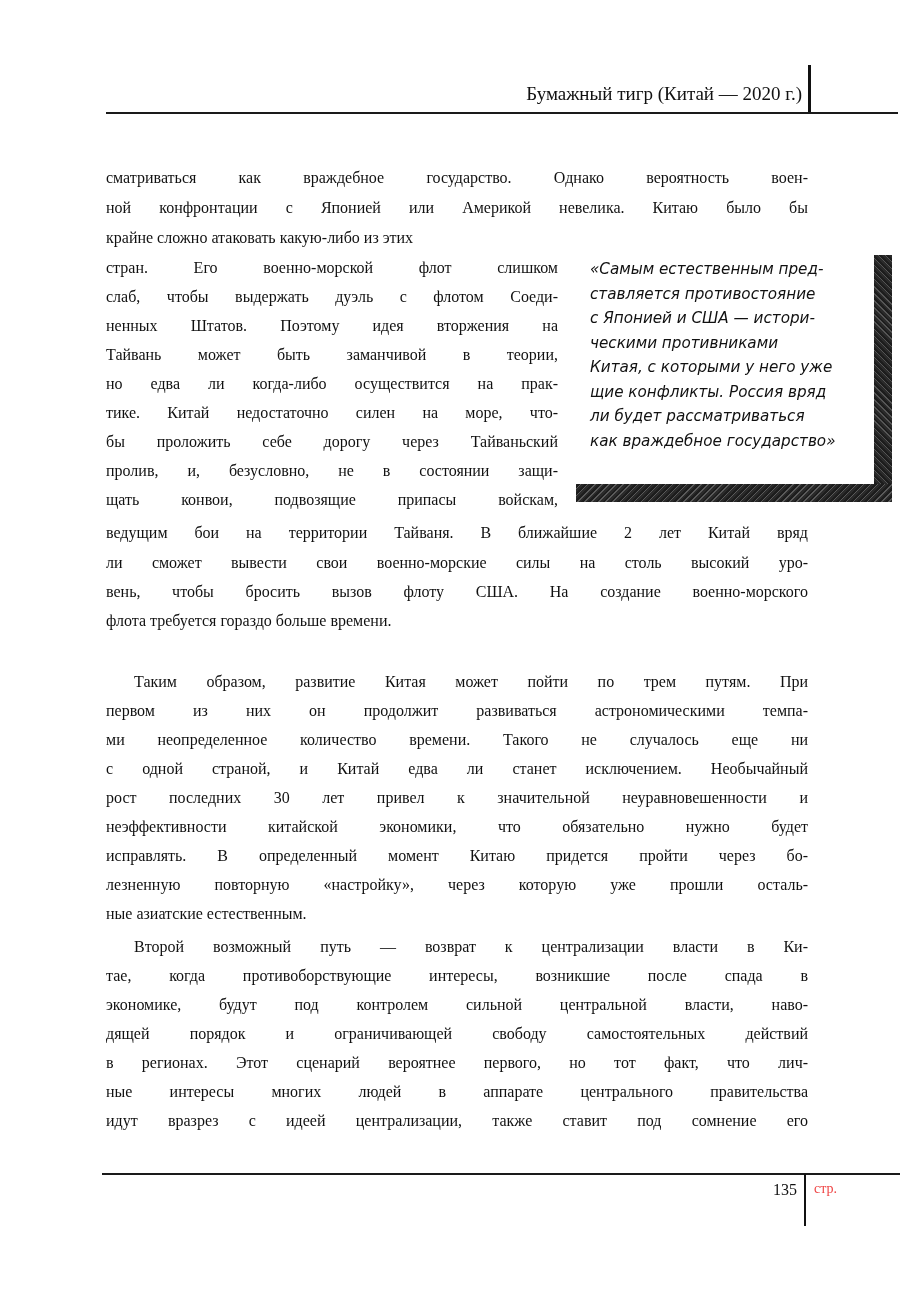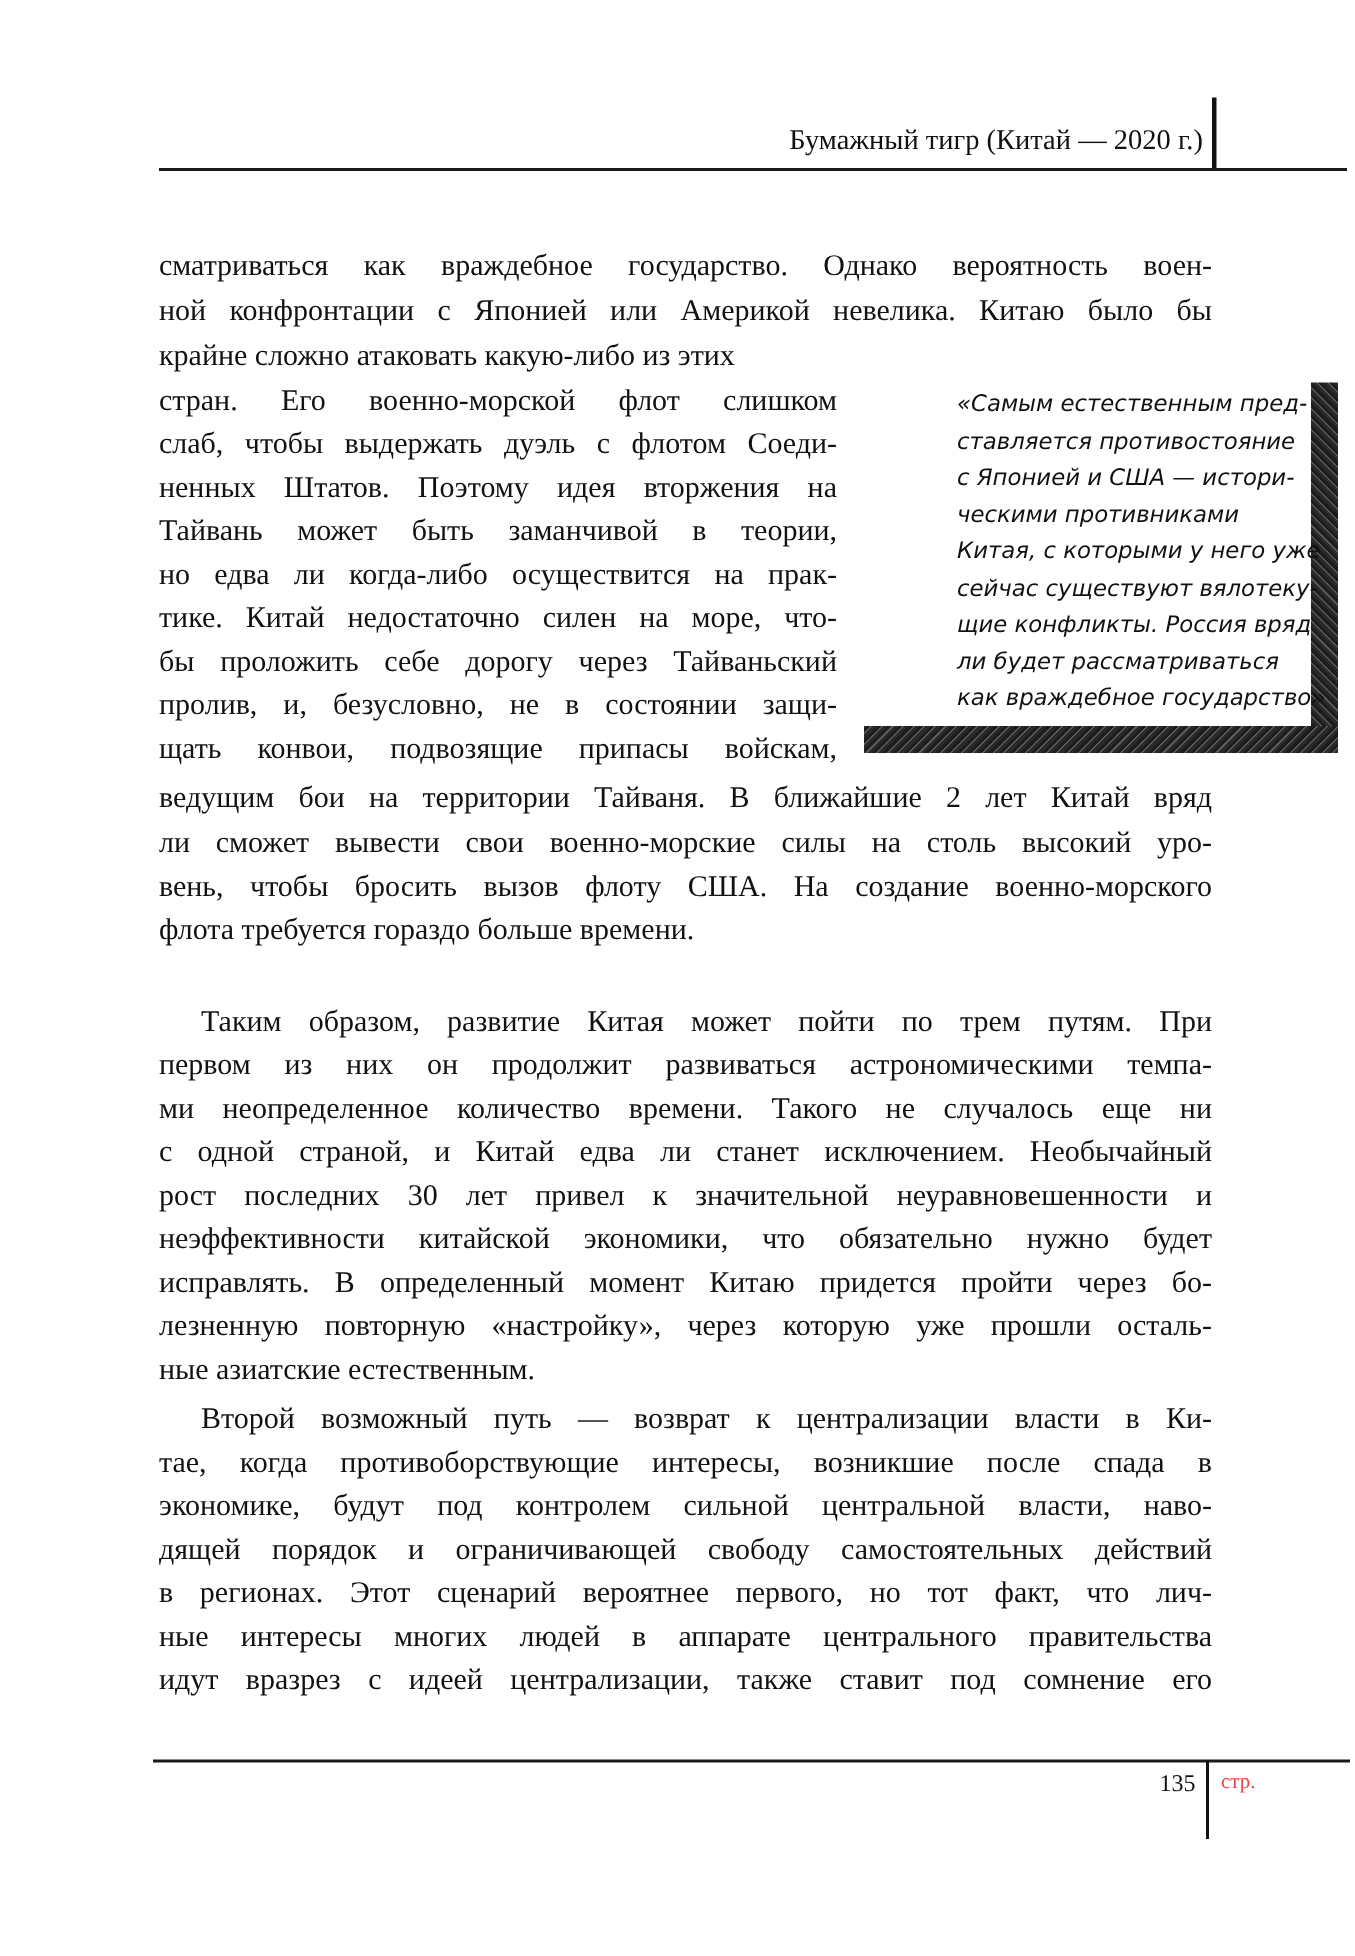--- a/index.html
+++ b/index.html
@@ -49,21 +49,21 @@
       height: 49px;
       background: #111;
     }
 
     
     .line {
       position: absolute;
       left: 106px;
       height: 29px;
       font-family: "Liberation Serif", serif;
-      font-size: 20px;
+      font-size: 16px;
       line-height: 29px;
       white-space: nowrap;
       text-align: justify;
       text-align-last: justify;
       color: #111;
     }
     .line.full { width: 702px; }
     .line.narrow { width: 452px; }
     .line.last { text-align-last: left; }
     .line.indent { text-indent: 28px; }
@@ -103,21 +103,20 @@
       font-family: "DejaVu Sans", "Liberation Sans", sans-serif;
       font-style: italic;
       font-size: 15.2px;
       line-height: 24.5px;
       color: #111;
     }
     .quote-line {
       display: block;
       white-space: nowrap;
       height: 24.5px;
-      margin-left: 48px;
     }
 
     
     .footer-rule {
       position: absolute;
       left: 102px;
       top: 1161px;
       width: 798px;
       height: 2px;
       background: #1a1a1a;
@@ -181,21 +180,20 @@
 
   <div class="quote-shadow-right"></div>
   <div class="quote-shadow-bottom"></div>
   <div class="quote-box"></div>
   <div class="quote-text">
     <span class="quote-line">«Самым естественным пред-</span>
     <span class="quote-line">ставляется противостояние</span>
     <span class="quote-line">с Японией и США — истори-</span>
     <span class="quote-line">ческими противниками</span>
     <span class="quote-line">Китая, с которыми у него уже</span>
-    <span class="quote-line">сейчас существуют вялотеку-</span>
     <span class="quote-line">щие конфликты. Россия вряд</span>
     <span class="quote-line">ли будет рассматриваться</span>
     <span class="quote-line">как враждебное государство»</span>
   </div>
 
   <div>
     <div class="line full indent" style="top:655px">Таким образом, развитие Китая может пойти по трем путям. При</div>
     <div class="line full" style="top:684px">первом из них он продолжит развиваться астрономическими темпа-</div>
     <div class="line full" style="top:713px">ми неопределенное количество времени. Такого не случалось еще ни</div>
     <div class="line full" style="top:742px">с одной страной, и Китай едва ли станет исключением. Необычайный</div>

